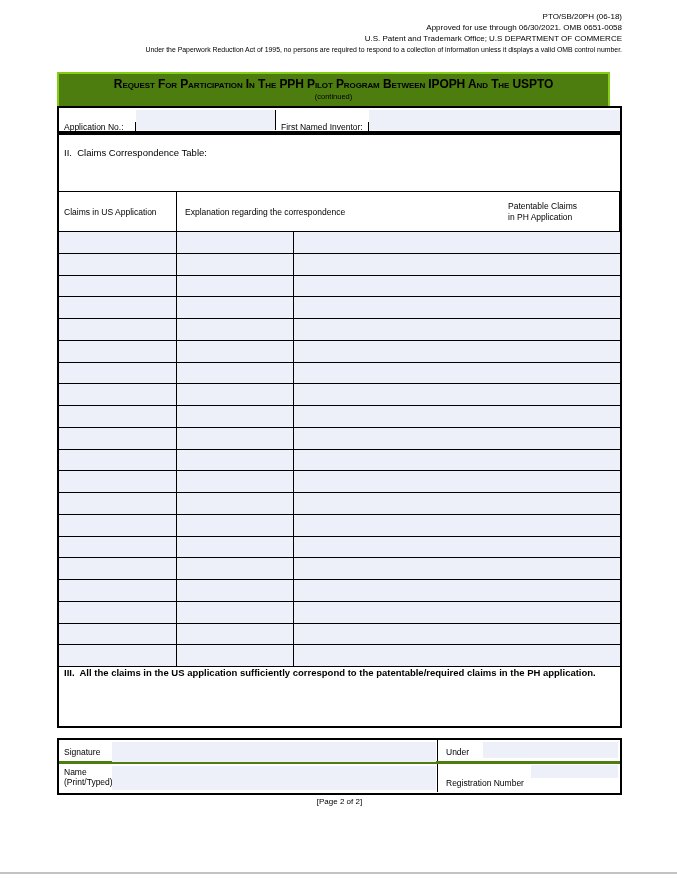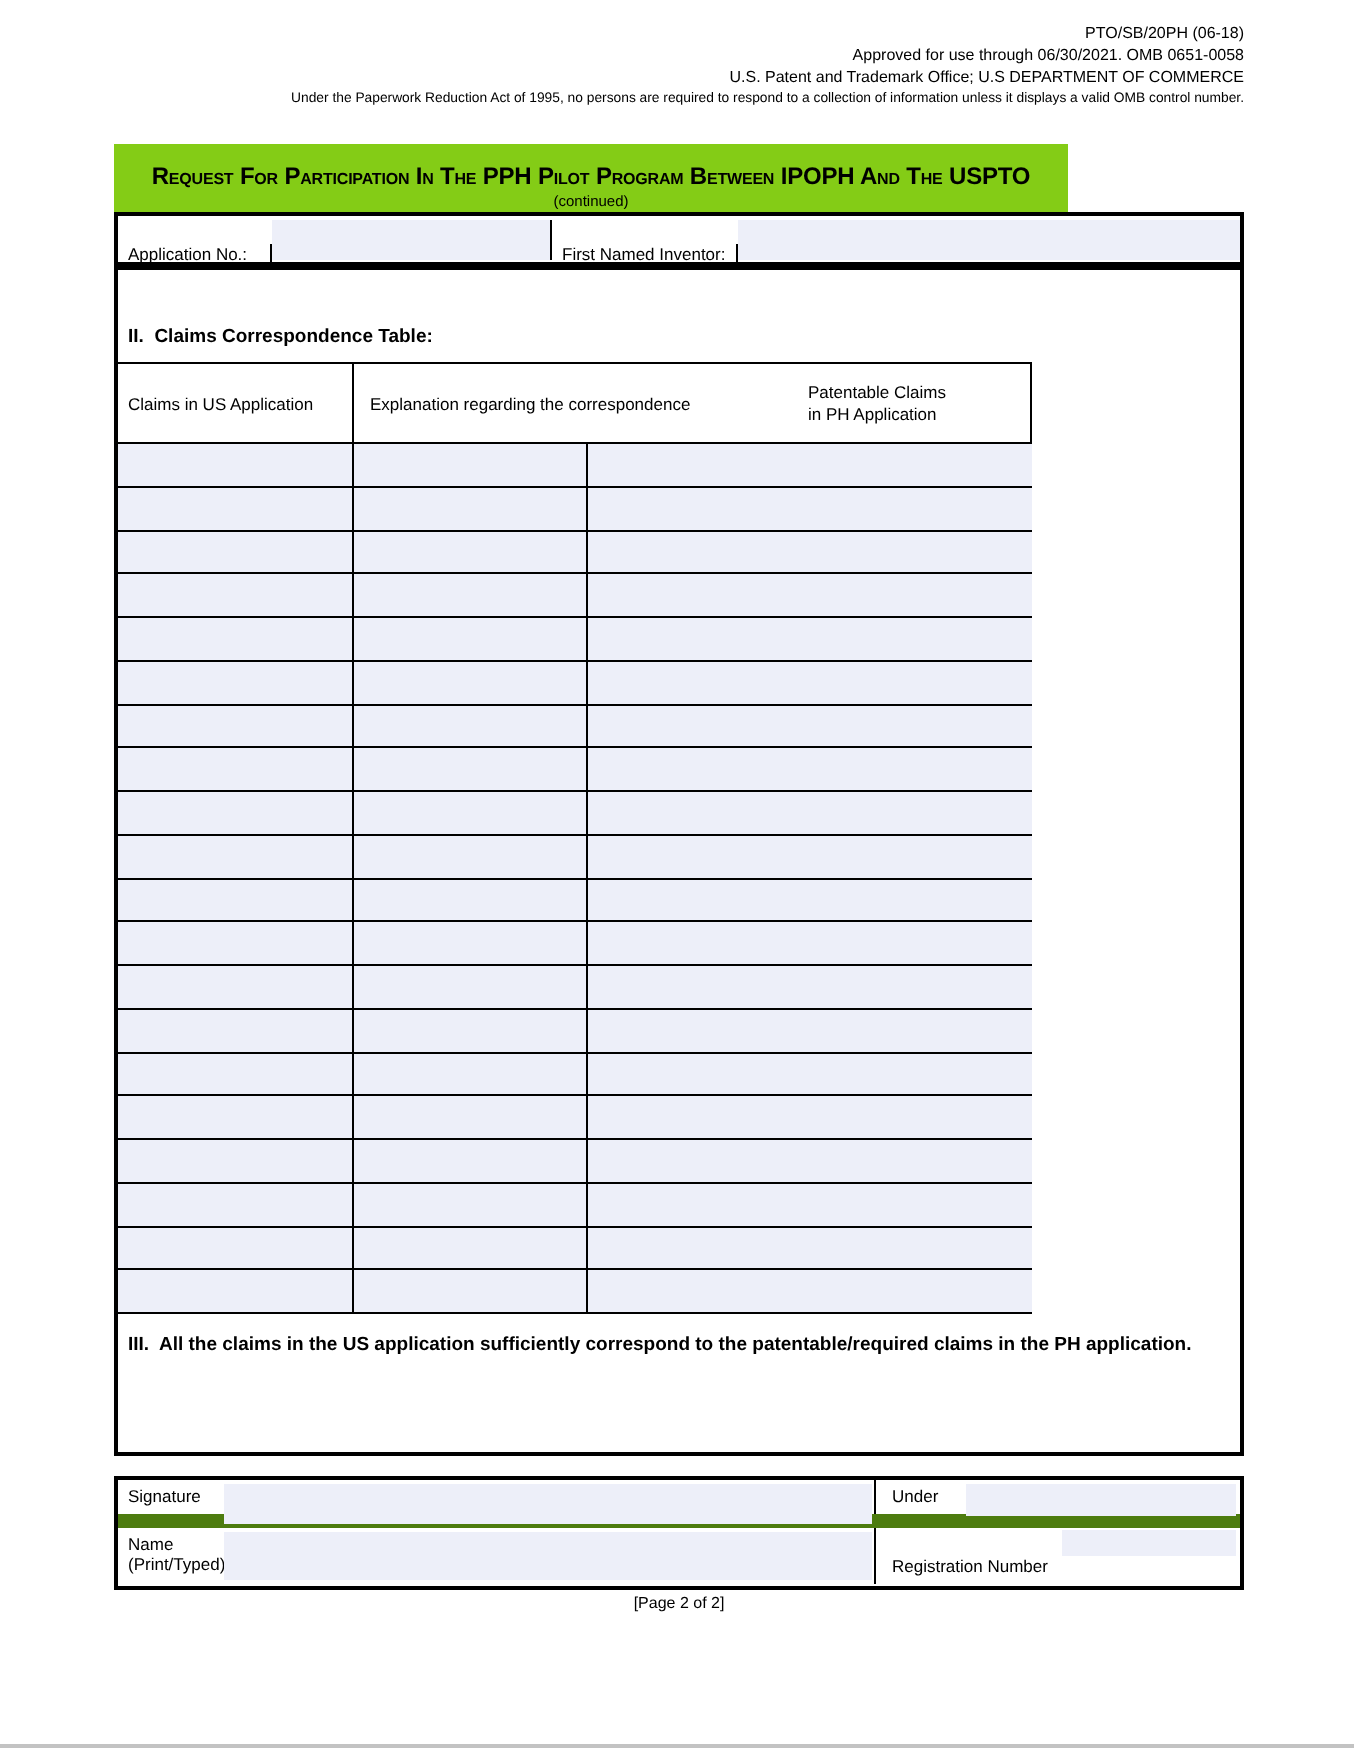--- a/index.html
+++ b/index.html
@@ -2,58 +2,58 @@
 <html><head>
 <meta charset="utf-8">
 <style>
   * { margin:0; padding:0; box-sizing:border-box; }
   html,body { width:677px; height:878px; background:#fff; }
   body { position:relative; font-family:"Liberation Sans","DejaVu Sans",sans-serif; color:#000; overflow:hidden; }
 
   .meta { position:absolute; top:11px; right:55px; text-align:right; font-size:8px; line-height:11px; }
   .meta .fine { font-size:6.9px; line-height:10px; margin-top:1px; }
 
-  .title-box { position:absolute; left:57px; top:72px; width:477px; height:36px;
-               border:6px solid #84cc16; text-align:center; padding-top:3px; background:#84cc16; }
+  .title-box { position:absolute; left:57px; top:72px; width:553px; height:36px;
+               border:2px solid #84cc16; text-align:center; padding-top:3px; background:#4d7c0f; }
   .title-main { font-weight:bold; font-size:12px; font-variant:small-caps; letter-spacing:-0.1px; white-space:nowrap; }
   .title-cont { font-size:7.5px; margin-top:1px; }
 
   .app-row { position:absolute; left:57px; top:106px; width:565px; height:27px;
              border:2px solid #000; display:flex; align-items:stretch; font-size:8.5px; background:#fff; }
   .app-row .lbl { display:flex; align-items:center; padding-left:5px; border-right:1px solid #000;margin-top:14px; }
   .app-row .lbl.l1 { width:77px; }
   .app-row .lbl.l2 { width:93px; }
   .app-row .inp { background:#edeff9; }
   .app-row .inp.i1 { width:140px; border-right:1px solid #000; margin:2px 0 1px; }
   .app-row .inp.i2 { flex:1; margin:2px 0 1px; }
 
   .big-box { position:absolute; left:57px; top:133px; width:565px; height:595px;
              border:2px solid #000; background:#fff; }
-  .sec2-heading { margin-top:28px; padding-left:5px; font-weight:bold; font-size:9.5px; white-space:pre-wrap; }
-
-  .claims-table { position:absolute; left:0; top:46px; width:457px; border-top:1px solid #000; }
+  .sec2-heading { margin-top:12px; padding-left:5px; font-weight:normal; font-size:9.5px; white-space:pre-wrap; }
+
+  .claims-table { position:absolute; left:0; top:56px; width:561px; border-top:1px solid #000; }
   .t-head { display:flex; height:40px; border-bottom:1px solid #000; font-size:8.5px; }
   .t-head .h { display:flex; align-items:center; padding-left:5px; }
   .t-head .h0 { width:118px; border-right:1px solid #000; }
   .t-head .h1 { width:117px; border-right:1px solid #000; white-space:pre-line; line-height:11px; }
   .t-head .h2 { flex:1; padding-left:8px; }
   .t-body { display:flex; flex-direction:column; height:435px; }
   .t-row { flex:1; display:flex; border-bottom:1px solid #000; }
   .t-cell { background:#edeff9; }
   .t-cell.c0 { width:118px; border-right:1px solid #000; }
   .t-cell.c1 { width:117px; border-right:1px solid #000; }
   .t-cell.c2 { flex:1; }
 
   .sec3-text { position:absolute; left:0; top:531px; width:556px; padding-left:5px;
                font-weight:bold; font-size:9.5px; line-height:14px; white-space:pre-wrap; }
 
   .sig-box { position:absolute; left:57px; top:738px; width:565px; height:57px;
              border:2px solid #000; background:#fff; font-size:8.5px; }
   .sig-row { display:flex; position:relative; }
-  .sig-row.r1 { height:24px; border-bottom:7px solid #4d7c0f; }
+  .sig-row.r1 { height:24px; border-bottom:3px solid #4d7c0f; }
   .sig-row.r2 { height:28px; }
   .sig-cell { position:relative; }
   .sig-cell.left { width:378px; }
   .sig-cell.right { flex:1; border-left:1px solid #000; }
   .sig-label { position:absolute; left:5px; bottom:4px; }
   .sig-label.right-pad { left:8px; }
   .sig-label.two-line { top:3px; bottom:auto; line-height:10px; }
   .fill { position:absolute; background:#edeff9; }
   .fill.sig { left:53px; top:2px; width:324px; height:20px; }
   .fill.date { left:45px; top:2px; right:2px; height:16px; }

